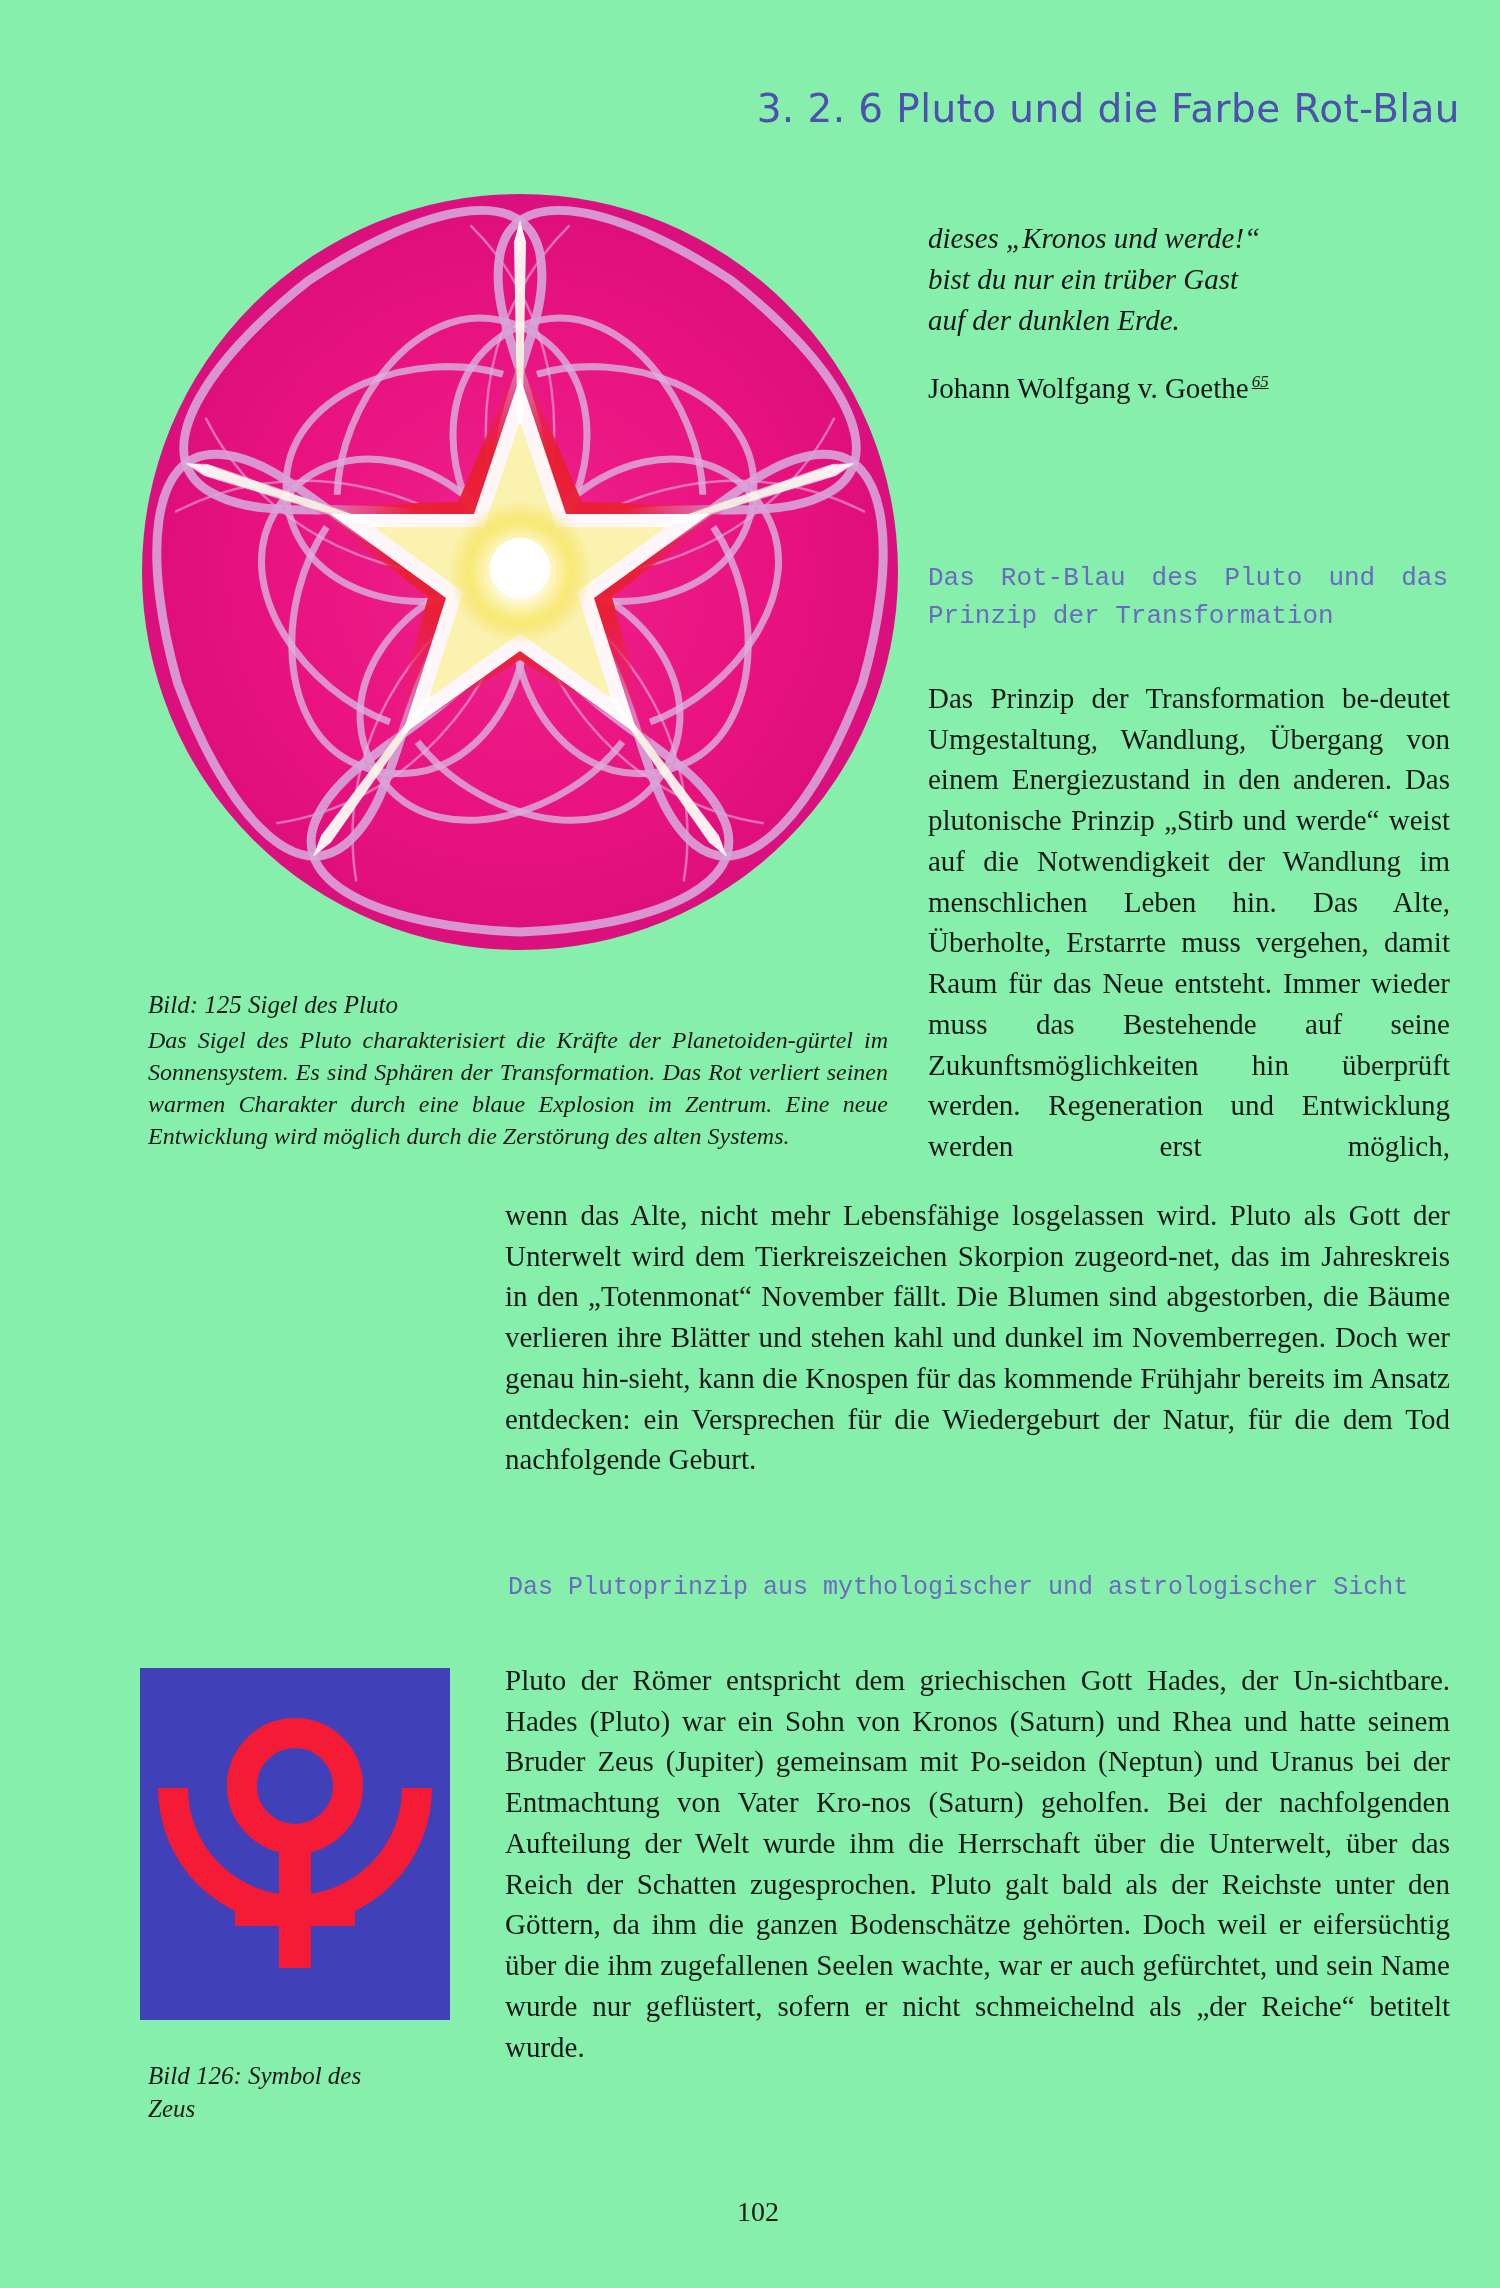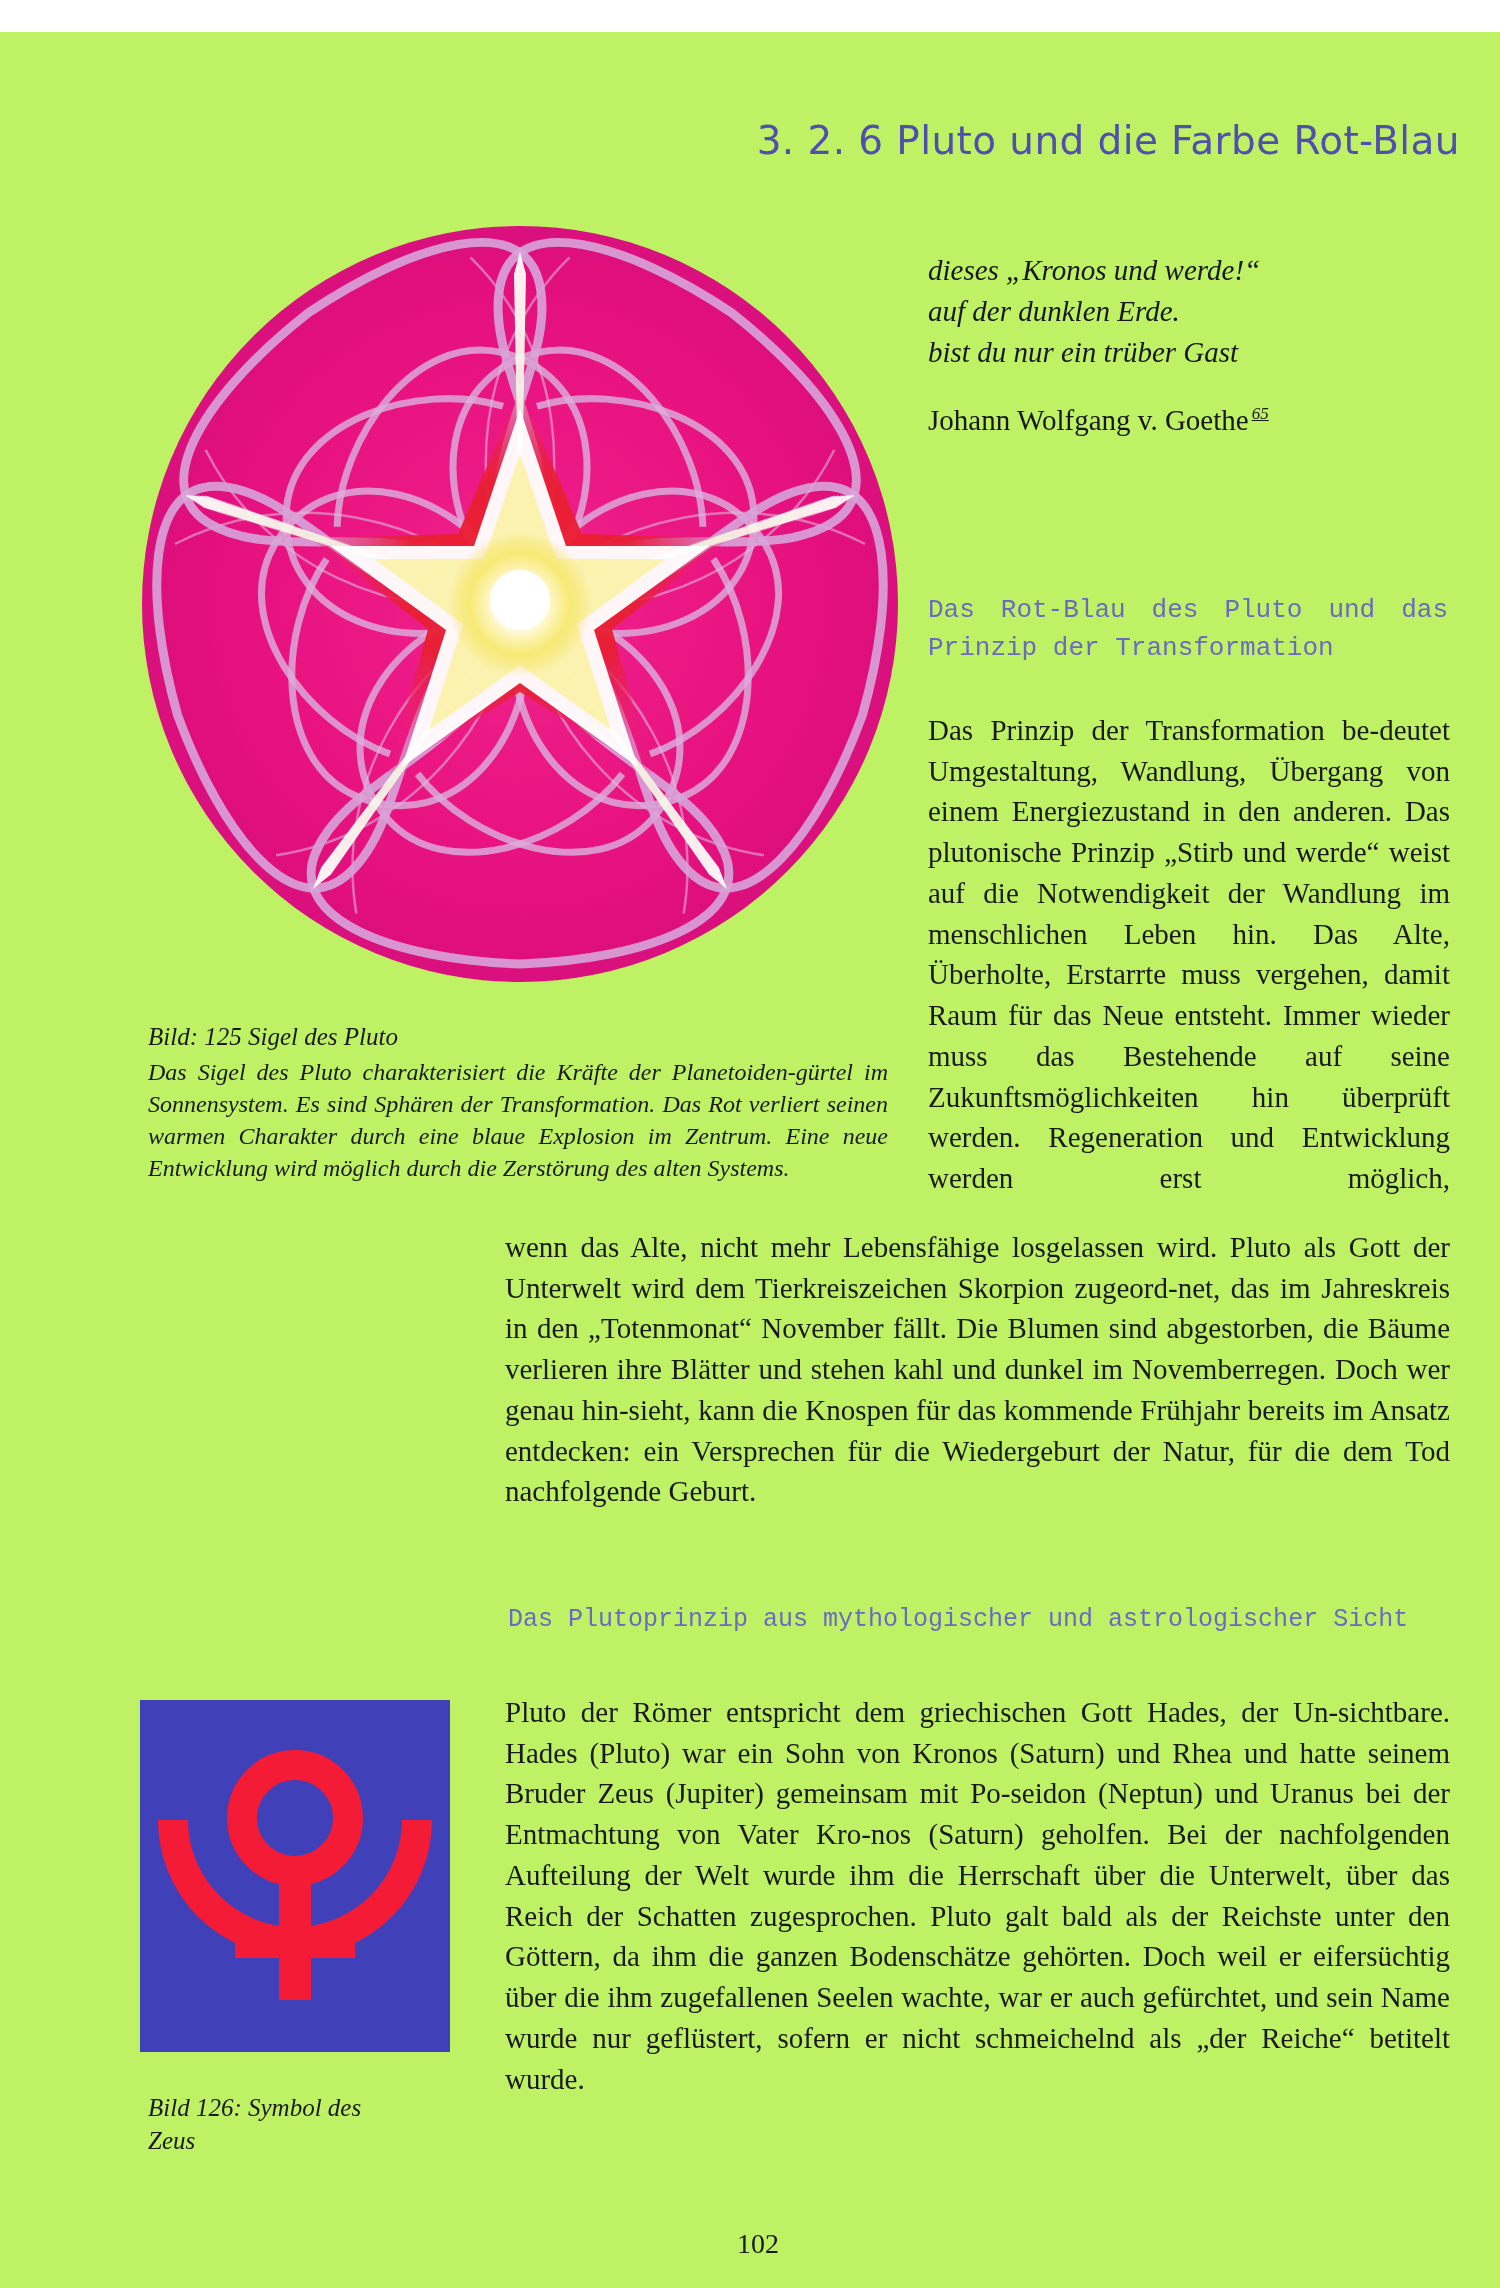--- a/index.html
+++ b/index.html
@@ -12,22 +12,21 @@
     height: 2288px;
     position: relative;
     font-family: "Liberation Serif", serif;
     color: #1a1a1a;
     overflow: hidden;
   }
 
   .page {
     position: absolute;
     inset: 0;
-    background: #bef264;
-    margin-top: 32px;
+    background: #86efac;
   }
 
   
   .chapter-title {
     position: absolute;
     left: 0;
     top: 86px;
     width: 1460px;
     text-align: right;
     font-family: "DejaVu Sans", sans-serif;
@@ -314,22 +313,22 @@
           <path d="M0,-150 L 36,-45 L 146,-45 L 57,20 L 91,126 L 0,61 L -91,126 L -57,20 L -146,-45 L -36,-45 Z" fill="#fbf2a8" opacity="0.9"></path>
           <circle cx="0" cy="0" r="72" fill="url(#starGlow)"></circle>
           <circle cx="0" cy="-4" r="30" fill="#ffffff"></circle>
         </g>
       </g>
     </svg>
   </div>
 
   <div class="quote-block">
     <div class="quote-line">dieses „Kronos und werde!“</div>
+    <div class="quote-line">bist du nur ein trüber Gast</div>
     <div class="quote-line">auf der dunklen Erde.</div>
-    <div class="quote-line">bist du nur ein trüber Gast</div>
     <div class="quote-attr"><span>Johann Wolfgang v. Goethe</span><sup>65</sup></div>
   </div>
 
   <div class="sub-head sub-head-1">
     <span class="l1">Das Rot-Blau des Pluto und das</span>
     <span>Prinzip der Transformation</span>
   </div>
 
   <div class="col-right">Das Prinzip der Transformation be-deutet Umgestaltung, Wandlung, Übergang von einem Energiezustand in den anderen. Das plutonische Prinzip „Stirb und werde“ weist auf die Notwendigkeit der Wandlung im menschlichen Leben hin. Das Alte, Überholte, Erstarrte muss vergehen, damit Raum für das Neue entsteht. Immer wieder muss das Bestehende auf seine Zukunftsmöglichkeiten hin überprüft werden. Regeneration und Entwicklung werden erst möglich,</div>
 

